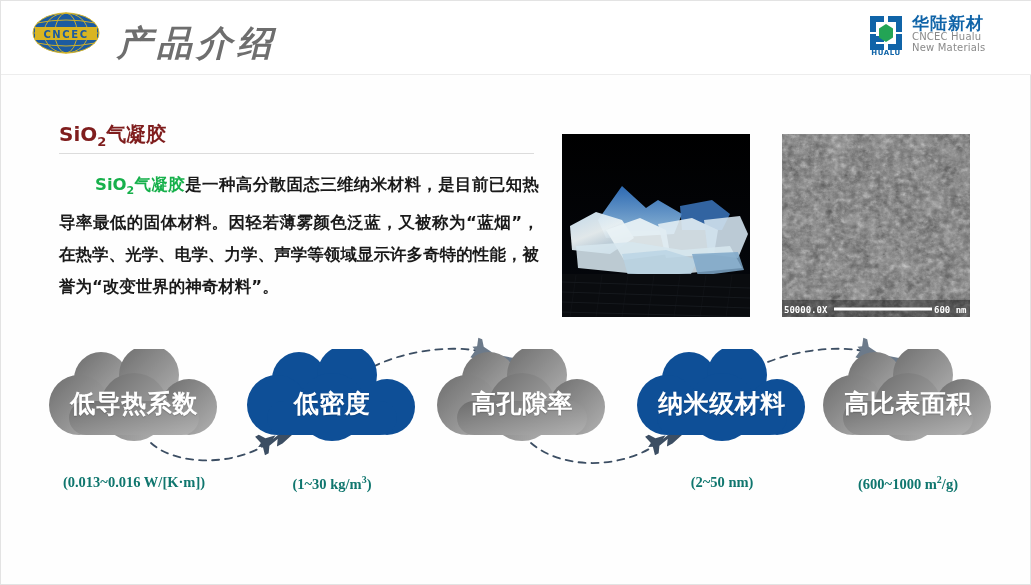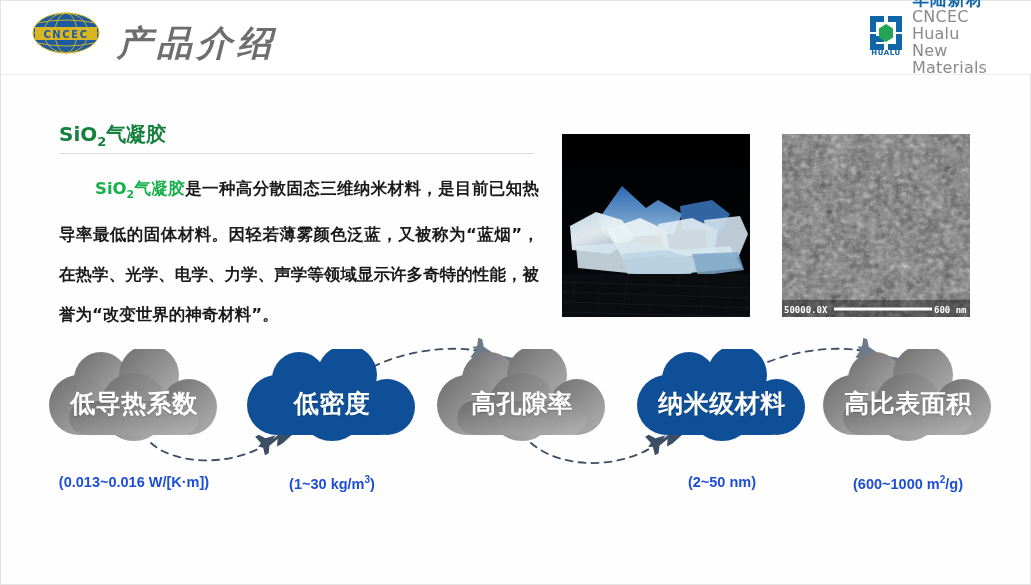--- a/index.html
+++ b/index.html
@@ -41,40 +41,40 @@
     display: flex; align-items: center; gap: 6px;
   }
   .hualu-mark { width: 40px; height: 44px; flex: 0 0 auto; }
   .hualu-text { display: flex; flex-direction: column; line-height: 1.05; }
   .hualu-cn {
     font-size: 17px; font-weight: bold; color: #1064a8;
     letter-spacing: 1px;
     font-family: "DejaVu Sans", "Liberation Sans", sans-serif;
   }
   .hualu-en1, .hualu-en2 {
-    font-size: 16px; color: #8a8a8a; letter-spacing: .2px;
+    font-size: 10px; color: #8a8a8a; letter-spacing: .2px;
     font-family: "DejaVu Sans", "Liberation Sans", sans-serif;
   }
 
   
   .section-heading {
     position: absolute; left: 58px; top: 120px;
-    font-size: 20px; font-weight: bold; color: #15803d;
+    font-size: 20px; font-weight: bold; color: #7f1d1d;
     font-family: "DejaVu Sans", "Liberation Sans", sans-serif;
   }
   .section-heading sub { font-size: 13px; }
   .heading-rule {
     position: absolute; left: 58px; top: 152px;
     width: 475px; height: 1px; background: #dcdcdc;
   }
   .body-paragraph {
     position: absolute; left: 58px; top: 168px;
     width: 480px;
     font-size: 16.5px; font-weight: bold; color: #1a1a1a;
-    line-height: 40px; text-align: justify; text-indent: 36px;
+    line-height: 32px; text-align: justify; text-indent: 36px;
     font-family: "DejaVu Sans", "Liberation Sans", sans-serif;
   }
   .body-paragraph .hl { color: #16b04b; }
   .body-paragraph sub { font-size: 11px; }
 
   
   .photo {
     position: absolute; top: 133px;
     width: 188px; height: 183px;
     background: #fef9c3; overflow: hidden;
@@ -90,22 +90,22 @@
     position: absolute; left: 0; top: 56px; width: 190px;
     text-align: center;
     font-size: 25px; font-weight: bold; color: #ffffff;
     letter-spacing: .5px;
     font-family: "DejaVu Sans", "Liberation Sans", sans-serif;
     text-shadow: 0 1px 1px rgba(0,0,0,.18);
   }
   .cloud-caption {
     position: absolute; left: -20px; top: 143px; width: 230px;
     text-align: center;
-    font-size: 14.5px; font-weight: bold; color: #1d4ed8;
-    font-family: Liberation Sans, sans-serif;
+    font-size: 14.5px; font-weight: bold; color: #0f766e;
+    font-family: Liberation Serif, serif;
     white-space: nowrap;
   }
   .cloud-caption sup { font-size: 10px; }
   .arcs { position: absolute; left: 0; top: 330px; width: 1031px; height: 175px; pointer-events: none; }
 </style>
 </head>
 <body>
 
 <div class="slide">
 

